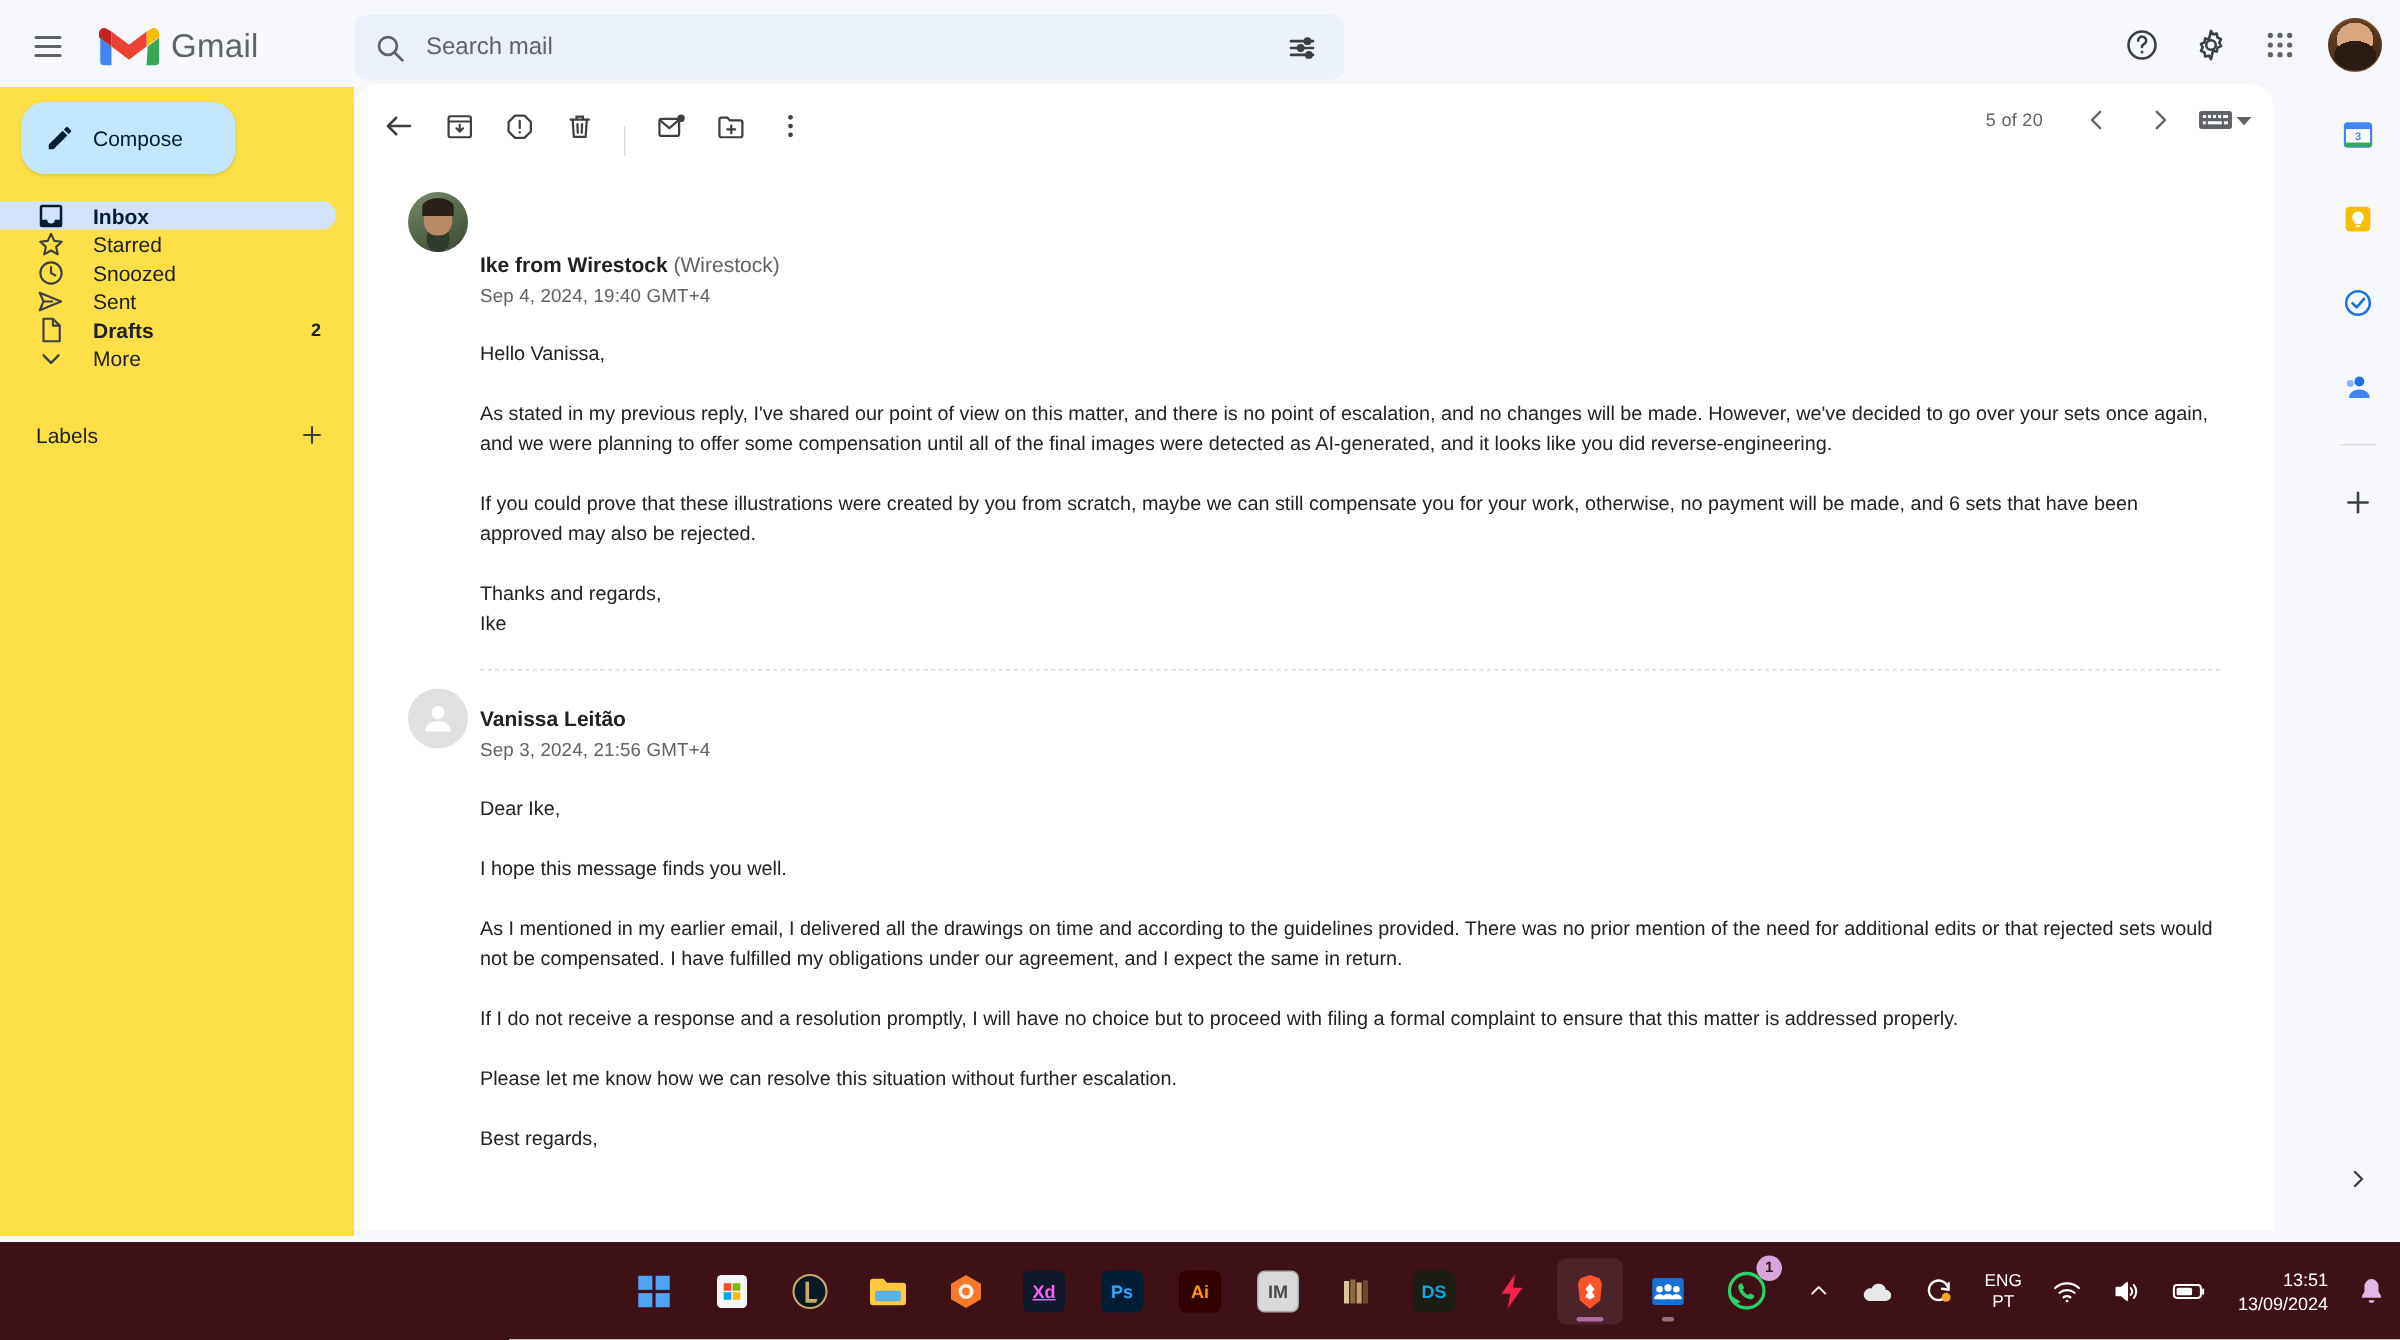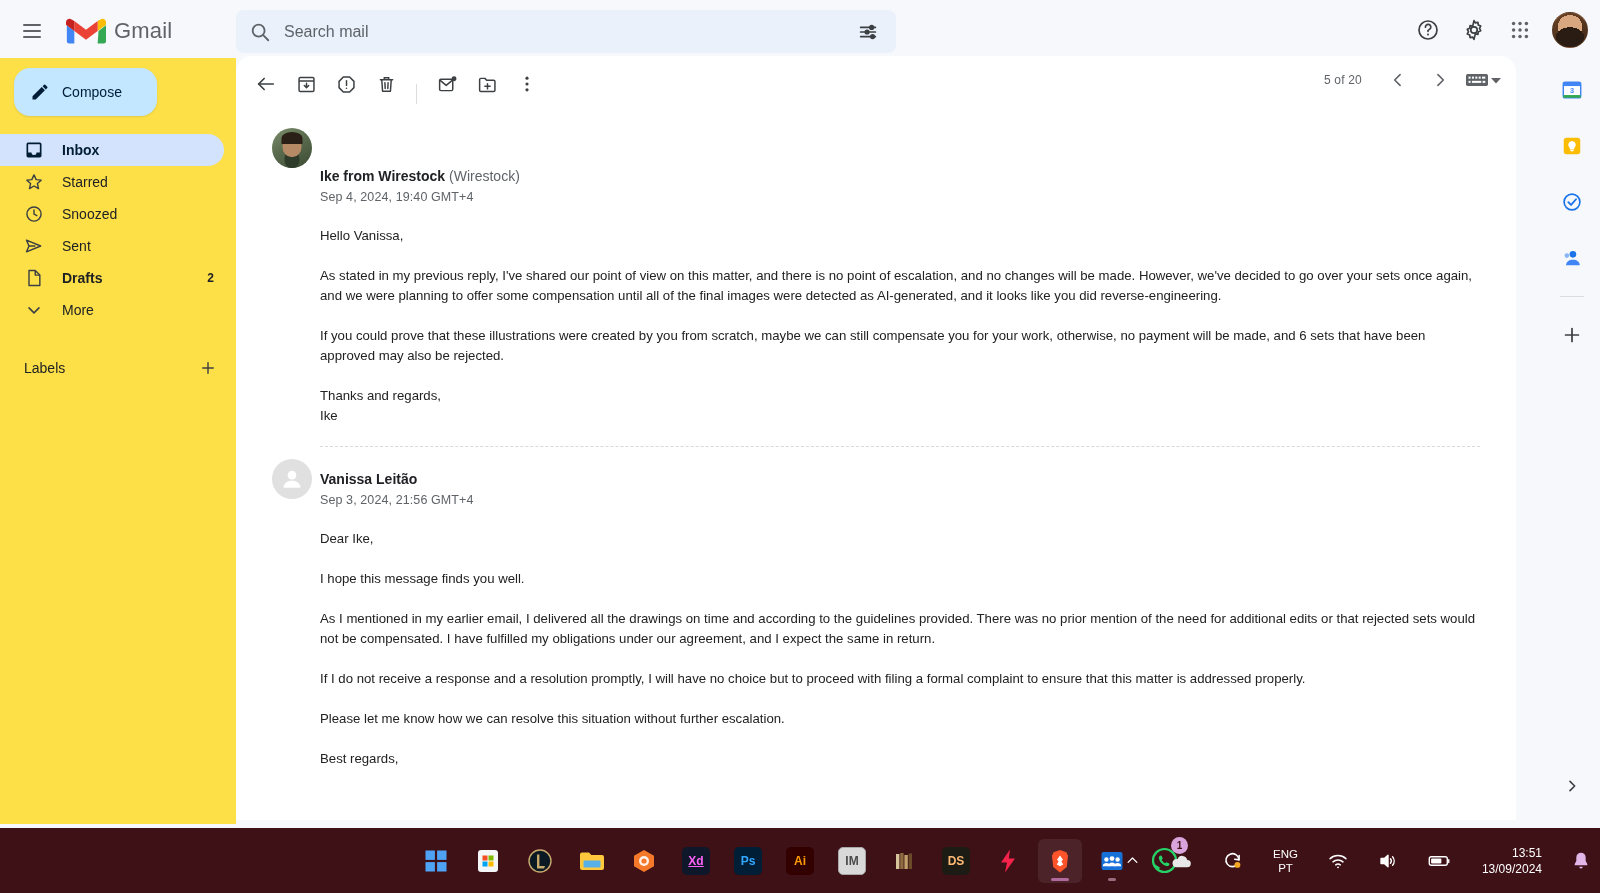--- a/index.html
+++ b/index.html
@@ -81,21 +81,21 @@
     display: flex; align-items: center; gap: 12px;
     margin: 4px 0 0 14px; width: 143px; height: 48px;
     background: #c2e7ff; border: none; border-radius: 16px;
     padding-left: 16px; cursor: pointer;
     font-size: 14px; color: #001d35; font-family: "Liberation Sans", sans-serif;
     box-shadow: 0 1px 2px rgba(60,64,67,.15);
   }
 
   .nav { margin-top: 18px; }
   .nav-item {
-    display: flex; align-items: center; height: 32px;
+    display: flex; align-items: center; height: 19px;
     margin: 0 12px 0 0; padding-left: 24px;
     border-radius: 0 16px 16px 0; cursor: pointer;
     font-size: 14px; color: #202124;
   }
   .nav-item.active { background: #d3e3fd; font-weight: bold; color: #001d35; }
   .nav-item .ico { width: 20px; height: 20px; margin-right: 18px; flex: 0 0 20px;
                    display: flex; align-items: center; justify-content: center; }
   .nav-item .lbl { flex: 1; white-space: nowrap; }
   .nav-item .cnt { font-size: 12px; color: #202124; padding-right: 10px; font-weight: bold; }
   .nav-item.bold .lbl { font-weight: bold; }
@@ -226,21 +226,21 @@
   }
   .tbi .underline.small { width: 8px; background: #9a6c7d; }
   .badge {
     position: absolute; top: -2px; right: -2px;
     min-width: 17px; height: 17px; border-radius: 9px;
     background: #d9a4db; color: #3d1116; font-size: 10px;
     display: flex; align-items: center; justify-content: center; font-weight: bold;
   }
   .tray {
     position: absolute; right: 10px; top: 0; height: 65px;
-    display: flex; align-items: center; gap: 30px; color: #fff;
+    display: flex; align-items: center; gap: 20px; color: #fff;
   }
   .tray-item { cursor: pointer; display: flex; align-items: center; justify-content: center; }
   .lang { font-size: 11.5px; line-height: 14px; text-align: center; color: #fff; cursor: pointer; }
   .clock { font-size: 12px; line-height: 16px; text-align: right; color: #fff; cursor: pointer; }
 
   .ico-sq { width:28px;height:28px;border-radius:5px;display:flex;align-items:center;
             justify-content:center;font-size:12px;font-weight:bold; }
 </style>
 </head>
 <body>
@@ -664,21 +664,21 @@
       <div class="tbi">
         <svg width="26" height="26" viewBox="0 0 26 26">
           <rect x="5" y="6" width="3.4" height="15" fill="#d7c49a"></rect>
           <rect x="9.2" y="5" width="3.4" height="16" fill="#8e6b3f"></rect>
           <rect x="13.4" y="7" width="3.4" height="14" fill="#c0a06b"></rect>
           <rect x="17.6" y="5.5" width="3.4" height="15.5" fill="#6b4a2a"></rect>
         </svg>
       </div>
 
       <div class="tbi">
-        <div class="ico-sq" style="background:#1c1c14;color:#fdba74;">DS</div>
+        <div class="ico-sq" style="background:#1c1c14;color:#0ea5e9;">DS</div>
       </div>
 
       <div class="tbi">
         <svg width="24" height="26" viewBox="0 0 24 26">
           <polygon points="14,1.5 5,14.5 11,14.5 9,24.5 19,10.5 12.8,10.5" fill="#f5224b"></polygon>
         </svg>
       </div>
 
       <div class="tbi active-app">
         <svg width="26" height="26" viewBox="0 0 26 26">

